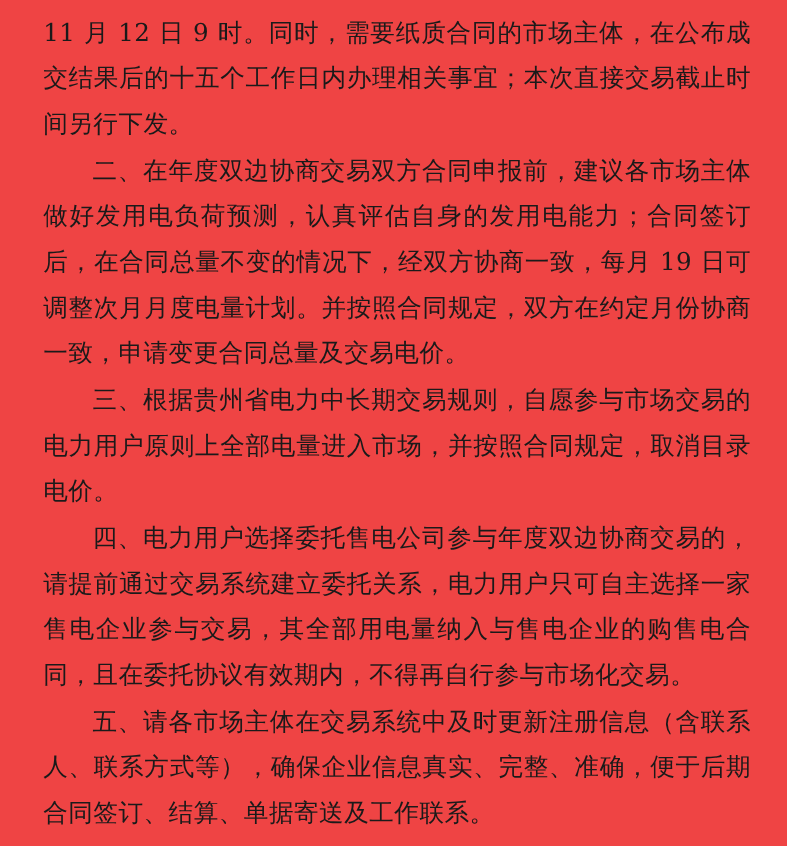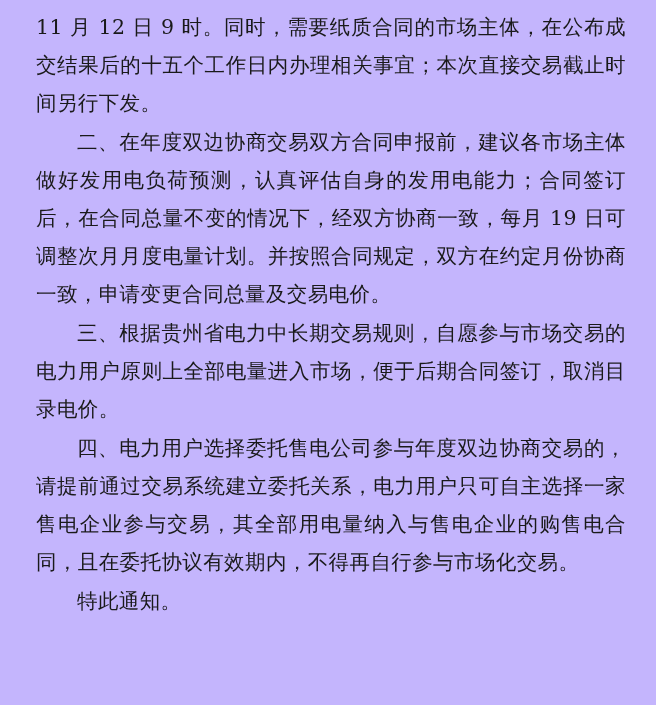--- a/index.html
+++ b/index.html
@@ -11,21 +11,21 @@
     width: 656px;
     height: 705px;
     overflow: hidden;
     font-family: "DejaVu Serif", "Liberation Serif", serif;
   }
   .page {
     box-sizing: border-box;
     width: 656px;
     height: 705px;
     padding: 8px 30px 0 36px;
-    background: #c4b5fd;
+    background: #ef4444;
   }
   .doc-body {
     color: #1a1a1a;
   }
   .para {
     font-size: 20.5px;
     line-height: 38px;
     letter-spacing: 0.4px;
     text-align: justify;
     text-justify: inter-ideograph;
@@ -39,17 +39,18 @@
     margin-top: 1px;
   }
 </style>
 </head>
 <body>
 
 <div class="page">
   <div class="doc-body">
     <p class="para">11 月 12 日 9 时。同时，需要纸质合同的市场主体，在公布成交结果后的十五个工作日内办理相关事宜；本次直接交易截止时间另行下发。</p>
     <p class="para indent">二、在年度双边协商交易双方合同申报前，建议各市场主体做好发用电负荷预测，认真评估自身的发用电能力；合同签订后，在合同总量不变的情况下，经双方协商一致，每月 19 日可调整次月月度电量计划。并按照合同规定，双方在约定月份协商一致，申请变更合同总量及交易电价。</p>
-    <p class="para indent">三、根据贵州省电力中长期交易规则，自愿参与市场交易的电力用户原则上全部电量进入市场，便于后期合同签订，取消目录电价。</p>
+    <p class="para indent">三、根据贵州省电力中长期交易规则，自愿参与市场交易的电力用户原则上全部电量进入市场，并按照合同规定，取消目录电价。</p>
     <p class="para indent">四、电力用户选择委托售电公司参与年度双边协商交易的，请提前通过交易系统建立委托关系，电力用户只可自主选择一家售电企业参与交易，其全部用电量纳入与售电企业的购售电合同，且在委托协议有效期内，不得再自行参与市场化交易。</p>
+    <p class="para indent">五、请各市场主体在交易系统中及时更新注册信息（含联系人、联系方式等），确保企业信息真实、完整、准确，便于后期合同签订、结算、单据寄送及工作联系。</p>
     <p class="para indent">特此通知。</p>
   </div>
 </div>
 
 </body></html>

